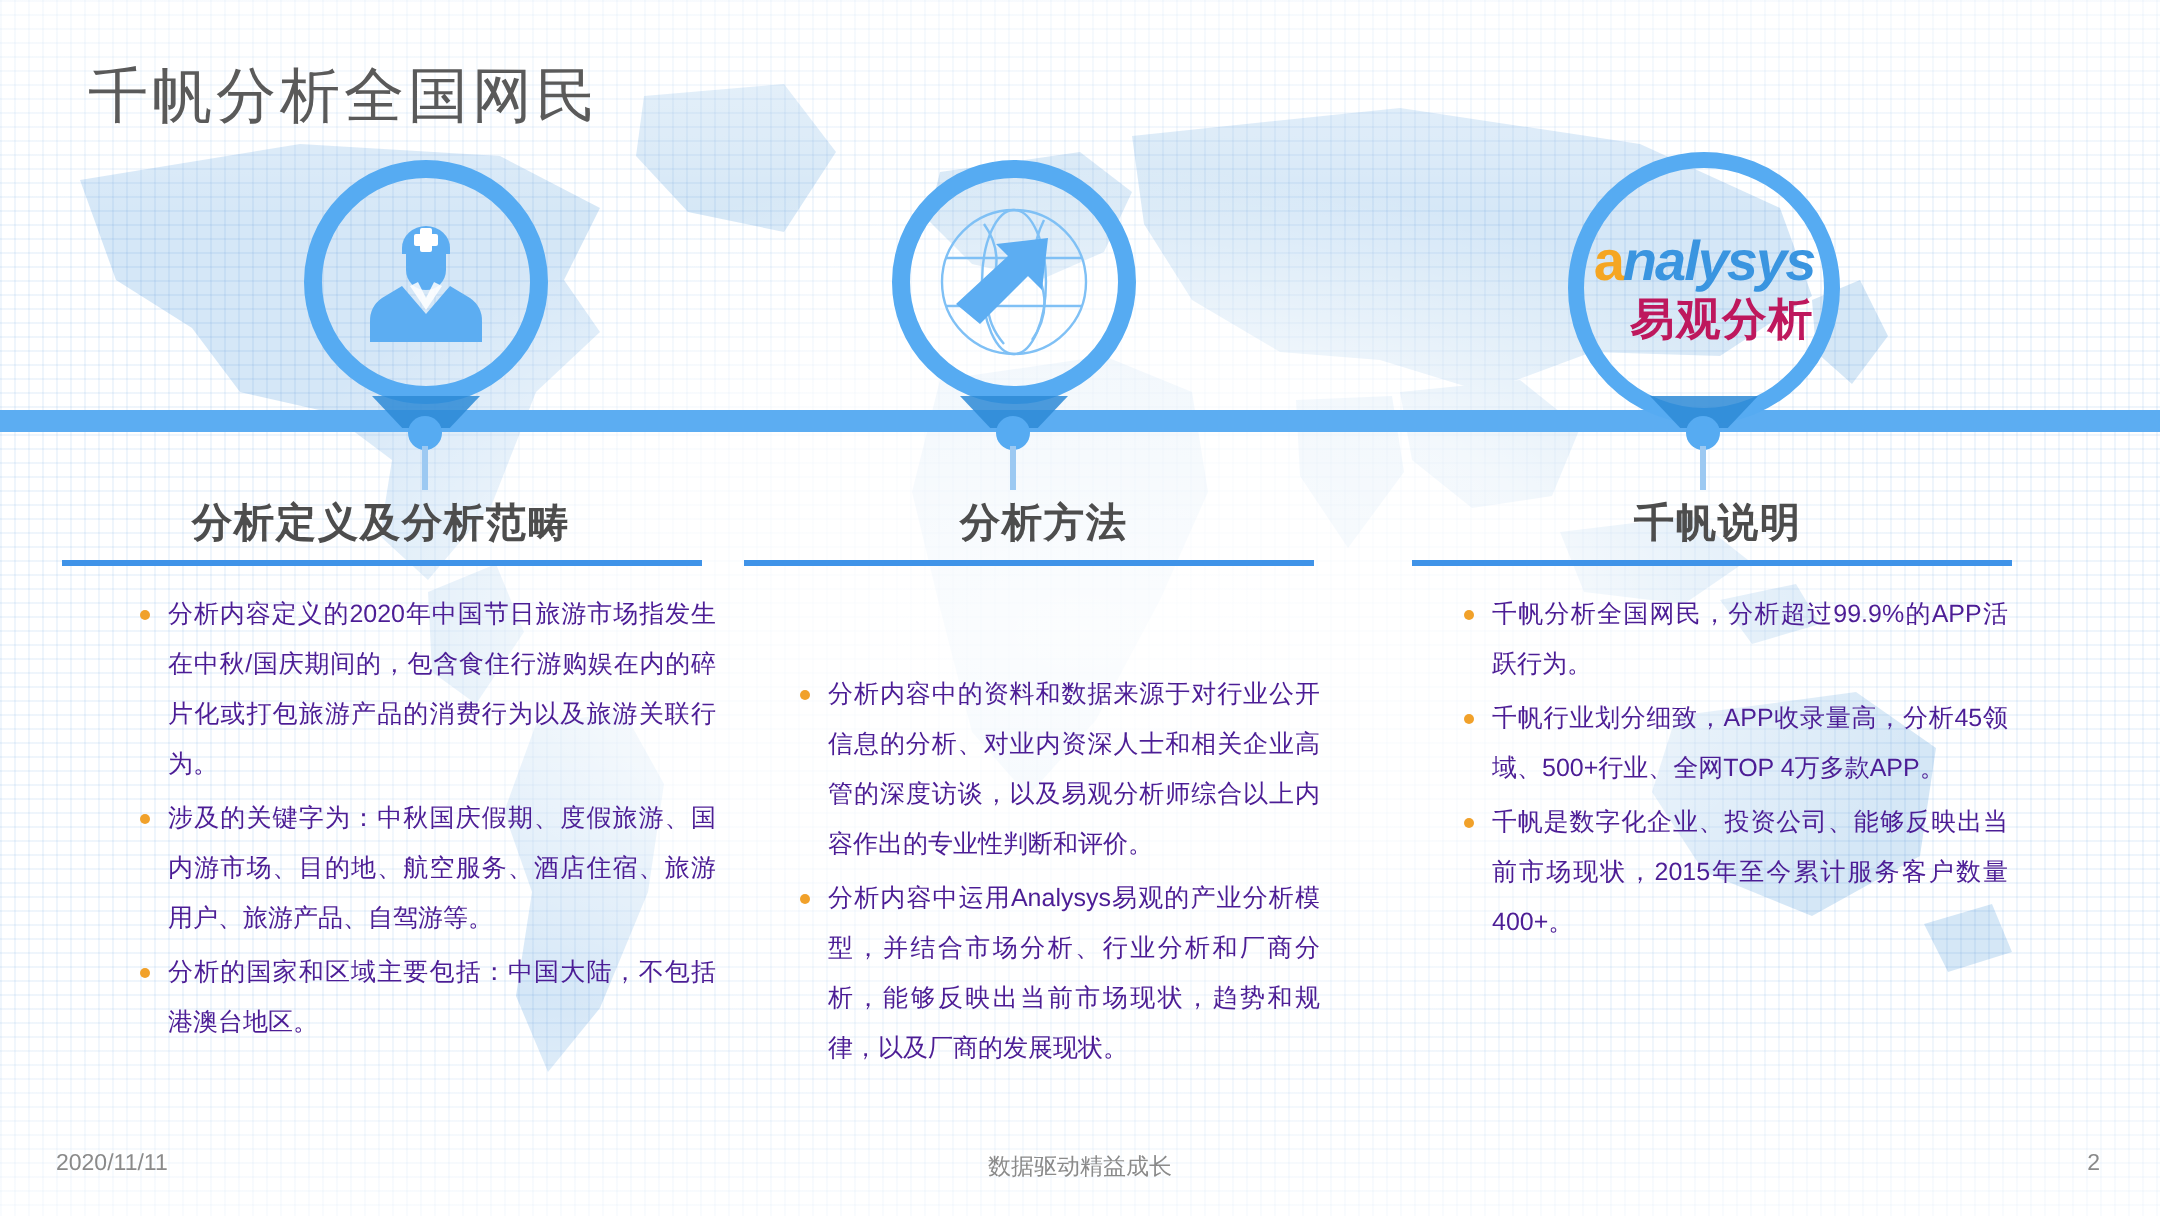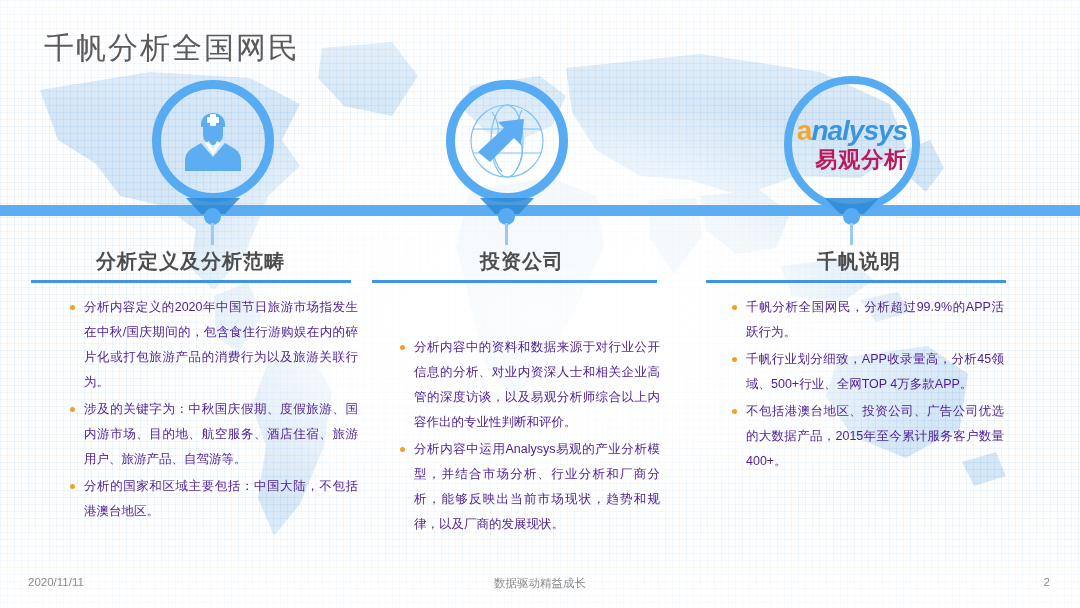--- a/index.html
+++ b/index.html
@@ -311,21 +311,21 @@
             <ellipse cx="43" cy="43" rx="16" ry="36"></ellipse>
             <path d="M9 31 h68 M9 55 h68"></path>
             <path d="M28 14 q10 14 4 30 q-6 16 6 30 M58 12 q-8 16 -2 30 q6 16 -4 30"></path>
           </g>
           <path d="M14 54 L40 30 L34 24 L60 21 L57 47 L50 40 L26 64 Z" fill="#5cadf2"></path>
         </svg>
       </div>
       <div class="wedge"></div>
       <div class="pin"></div>
     </div>
-    <div class="col-head">投资公司</div>
+    <div class="col-head">分析方法</div>
     <div class="col-rule"></div>
     <ul class="bullets">
       <li>分析内容中的资料和数据来源于对行业公开信息的分析、对业内资深人士和相关企业高管的深度访谈，以及易观分析师综合以上内容作出的专业性判断和评价。</li>
       <li>分析内容中运用Analysys易观的产业分析模型，并结合市场分析、行业分析和厂商分析，能够反映出当前市场现状，趋势和规律，以及厂商的发展现状。</li>
     </ul>
   </div>
 
   <div class="col col-3 c3">
     <div class="circle-wrap">
       <div class="circle">
@@ -335,21 +335,21 @@
         </div>
       </div>
       <div class="wedge"></div>
       <div class="pin"></div>
     </div>
     <div class="col-head">千帆说明</div>
     <div class="col-rule"></div>
     <ul class="bullets">
       <li>千帆分析全国网民，分析超过99.9%的APP活跃行为。</li>
       <li>千帆行业划分细致，APP收录量高，分析45领域、500+行业、全网TOP 4万多款APP。</li>
-      <li>不包括港澳台地区、投资公司、广告公司优选的大数据产品，2015年至今累计服务客户数量400+。</li>
+      <li>千帆是数字化企业、投资公司、能够反映出当前市场现状，2015年至今累计服务客户数量400+。</li>
     </ul>
   </div>
 
   <div class="footer">
     <div class="footer-date">2020/11/11</div>
     <div class="footer-center">数据驱动精益成长</div>
     <div class="footer-page">2</div>
   </div>
 
 </div>

